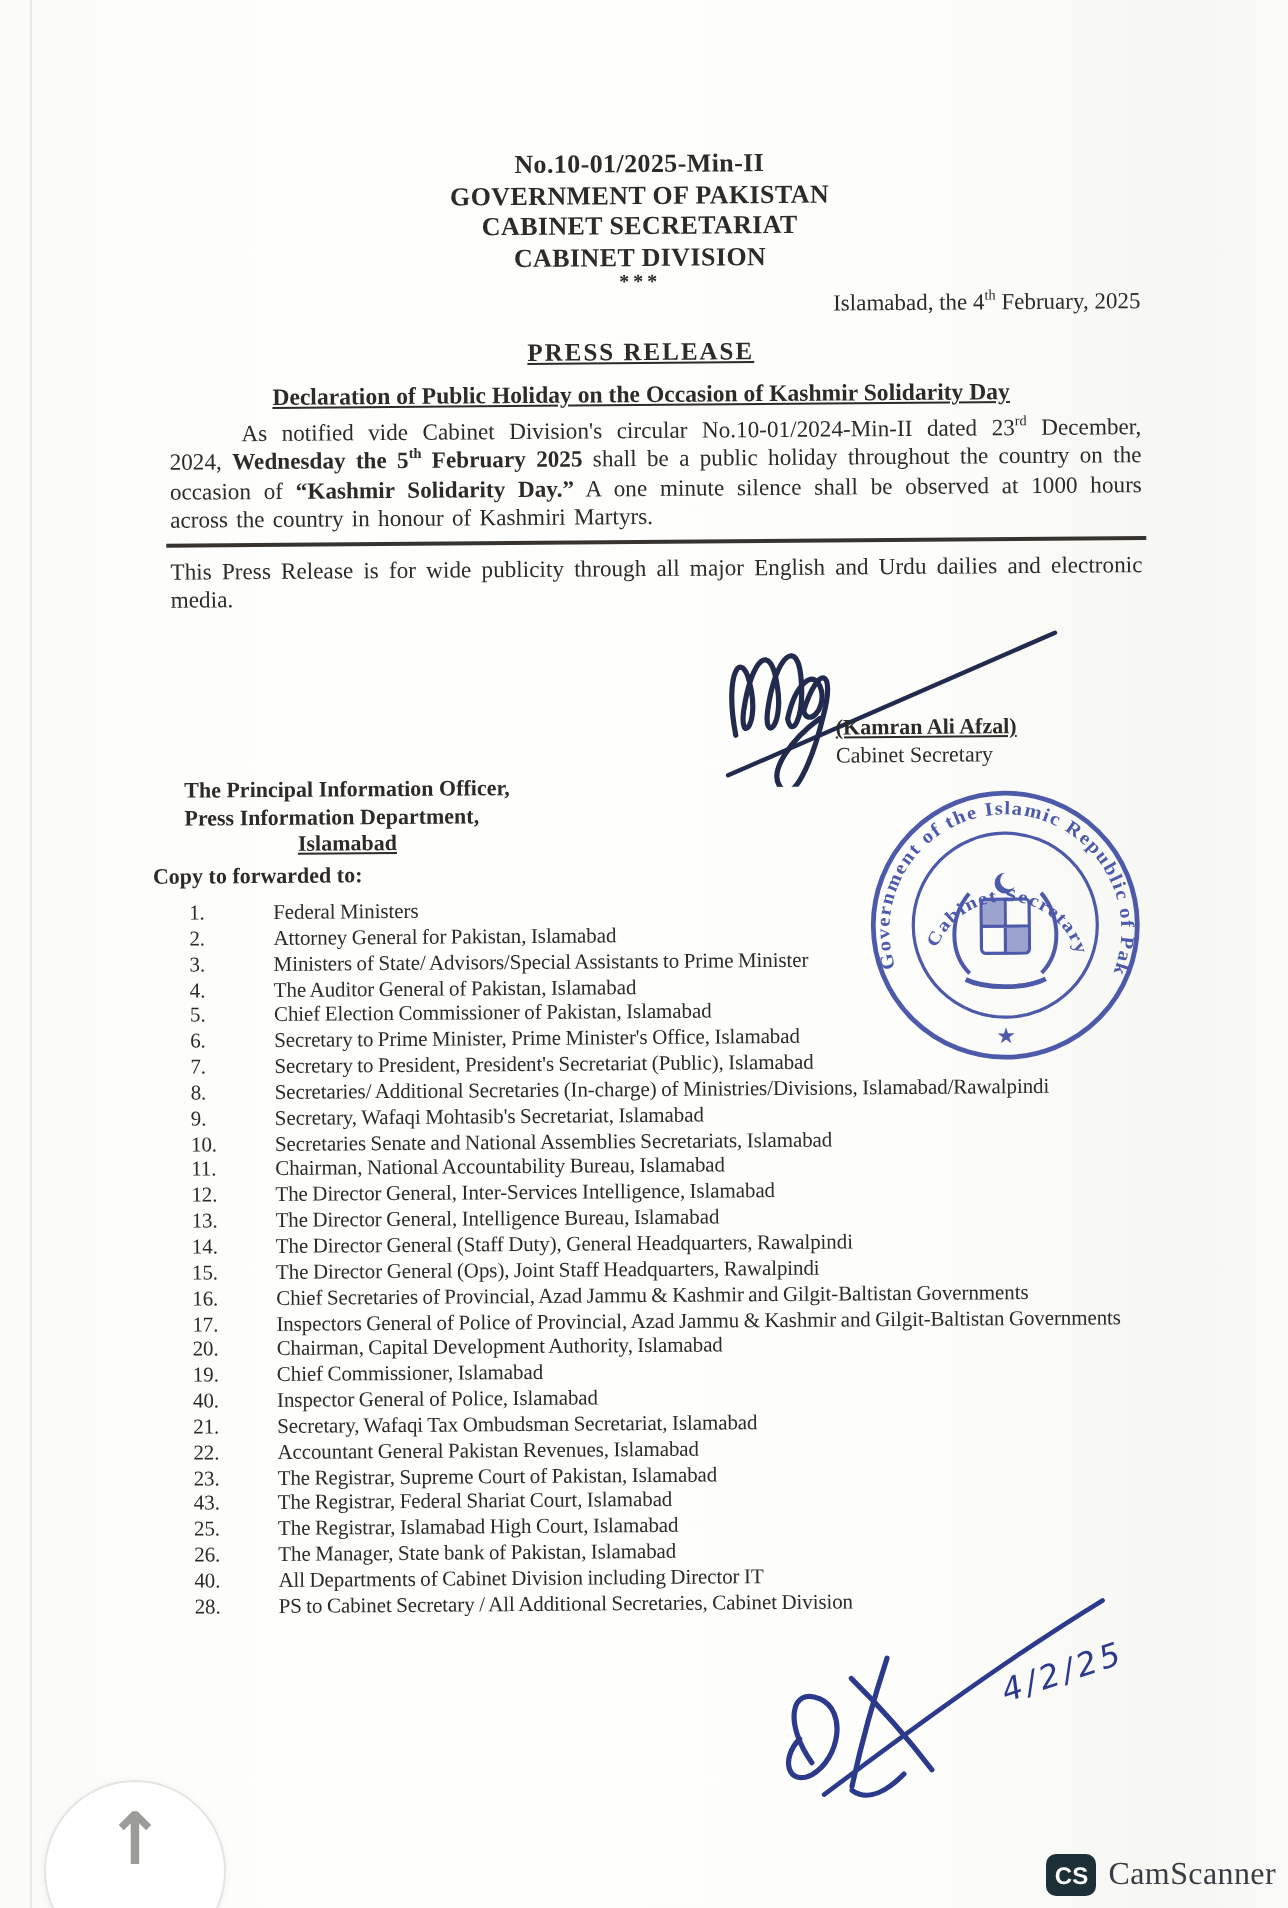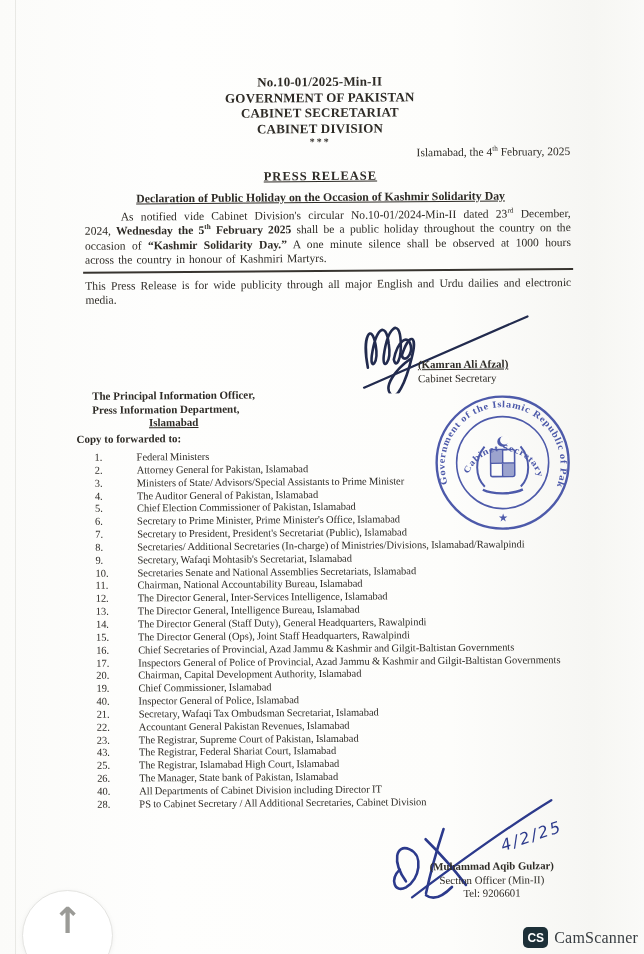--- a/index.html
+++ b/index.html
@@ -257,25 +257,20 @@
     <svg class="sig-bottom" viewBox="0 0 180 120">
       <g fill="none" stroke="#2c3a8c" stroke-width="2.6" stroke-linecap="round">
         <path d="M 20,86 C 6,66 10,48 24,54 C 38,60 34,84 20,92 C 8,98 4,84 14,74"></path>
         <path d="M 58,34 C 50,58 44,80 40,98"></path>
         <path d="M 40,44 C 56,60 68,74 80,90"></path>
         <path d="M 26,102 C 64,74 116,36 166,6" stroke-width="2.3"></path>
         <path d="M 66,92 C 58,100 48,106 40,100"></path>
       </g>
     </svg>
     <div class="hand-date" style="color: rgb(44, 58, 140);">4/2/25</div>
-    <div class="sig-bot-block">
-      <div class="nm">(Muhammad Aqib Gulzar)</div>
-      <div>Section Officer (Min-II)</div>
-      <div>Tel: 9206601</div>
-    </div>
 
   </div>
 
   <div class="scroll-top">
     <span class="arrow">↑</span>
   </div>
 
   <div class="cs-mark">
     <span class="cs-badge" style="background: rgb(29, 48, 56);">CS</span>
     <span class="cs-label">CamScanner</span>

